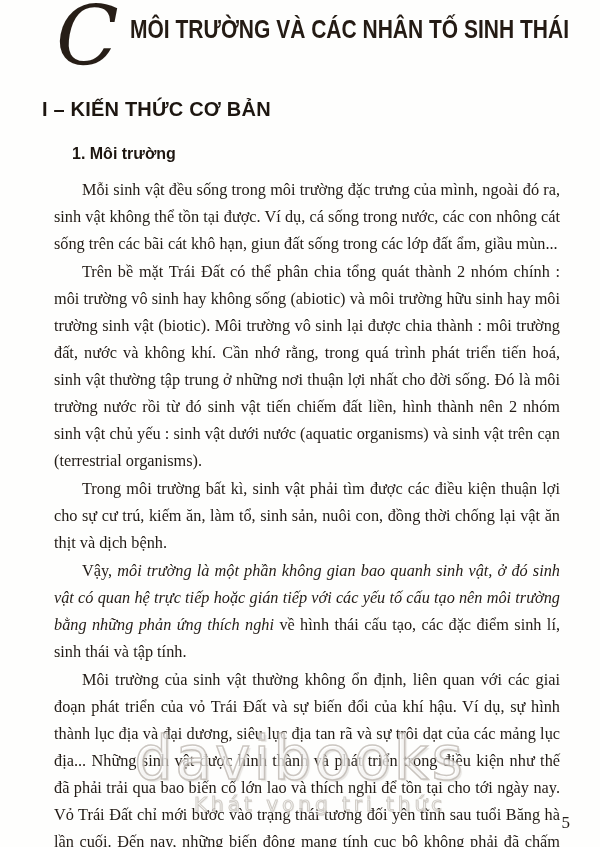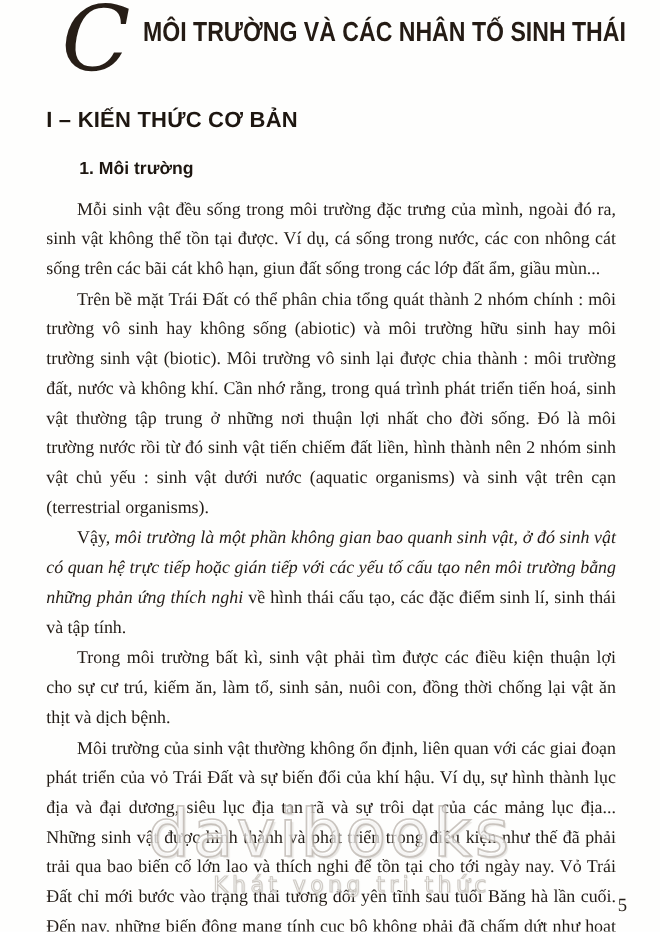--- a/index.html
+++ b/index.html
@@ -76,21 +76,21 @@
   .subsection-heading {
     font-family: "Liberation Sans", sans-serif;
     font-weight: 700;
     font-size: 16px;
     color: #1d1610;
     margin: 24px 0 13px 30px;
   }
 
   
   .body-text p {
-    margin: 0 0 1px 0;
+    margin: 0 0 1px 12px;
     font-size: 16.3px;
     line-height: 27px;
     text-align: justify;
     text-indent: 28px;
     color: #221b15;
   }
   .italic-run {
     font-style: italic;
   }
 
@@ -152,23 +152,23 @@
 
     <div class="section-heading">I – KIẾN THỨC CƠ BẢN</div>
 
     <div class="subsection-heading">1. Môi trường</div>
 
     <div class="body-text">
       <p>Mỗi sinh vật đều sống trong môi trường đặc trưng của mình, ngoài đó ra, sinh vật không thể tồn tại được. Ví dụ, cá sống trong nước, các con nhông cát sống trên các bãi cát khô hạn, giun đất sống trong các lớp đất ẩm, giầu mùn...</p>
 
       <p>Trên bề mặt Trái Đất có thể phân chia tổng quát thành 2 nhóm chính : môi trường vô sinh hay không sống (abiotic) và môi trường hữu sinh hay môi trường sinh vật (biotic). Môi trường vô sinh lại được chia thành : môi trường đất, nước và không khí. Cần nhớ rằng, trong quá trình phát triển tiến hoá, sinh vật thường tập trung ở những nơi thuận lợi nhất cho đời sống. Đó là môi trường nước rồi từ đó sinh vật tiến chiếm đất liền, hình thành nên 2 nhóm sinh vật chủ yếu : sinh vật dưới nước (aquatic organisms) và sinh vật trên cạn (terrestrial organisms).</p>
 
+      <p>Trong môi trường bất kì, sinh vật phải tìm được các điều kiện thuận lợi cho sự cư trú, kiếm ăn, làm tổ, sinh sản, nuôi con, đồng thời chống lại vật ăn thịt và dịch bệnh.</p>
+
       <p><span>Vậy, </span><span class="italic-run">môi trường là một phần không gian bao quanh sinh vật, ở đó sinh vật có quan hệ trực tiếp hoặc gián tiếp với các yếu tố cấu tạo nên môi trường bằng những phản ứng thích nghi</span><span> về hình thái cấu tạo, các đặc điểm sinh lí, sinh thái và tập tính.</span></p>
-
-      <p>Trong môi trường bất kì, sinh vật phải tìm được các điều kiện thuận lợi cho sự cư trú, kiếm ăn, làm tổ, sinh sản, nuôi con, đồng thời chống lại vật ăn thịt và dịch bệnh.</p>
 
       <p>Môi trường của sinh vật thường không ổn định, liên quan với các giai đoạn phát triển của vỏ Trái Đất và sự biến đổi của khí hậu. Ví dụ, sự hình thành lục địa và đại dương, siêu lục địa tan rã và sự trôi dạt của các mảng lục địa... Những sinh vật được hình thành và phát triển trong điều kiện như thế đã phải trải qua bao biến cố lớn lao và thích nghi để tồn tại cho tới ngày nay. Vỏ Trái Đất chỉ mới bước vào trạng thái tương đối yên tĩnh sau tuổi Băng hà lần cuối. Đến nay, những biến động mang tính cục bộ không phải đã chấm dứt như hoạt động của đai núi lửa, động đất, sóng thần... và cả những đổi thay mang tính toàn cầu do hoạt động của con người như lớp ôzôn bị xói mòn, khí hậu Trái Đất đang ấm dần lên, mực nước đại dương ngày một dâng cao, đe dọa không chỉ đến đời sống sinh giới mà cả với đời sống con người.</p>
     </div>
   </div>
 
   <div class="watermark">
     <div class="watermark-logo">davibooks</div>
     <div class="watermark-tagline">Khát vọng tri thức</div>
   </div>
 

